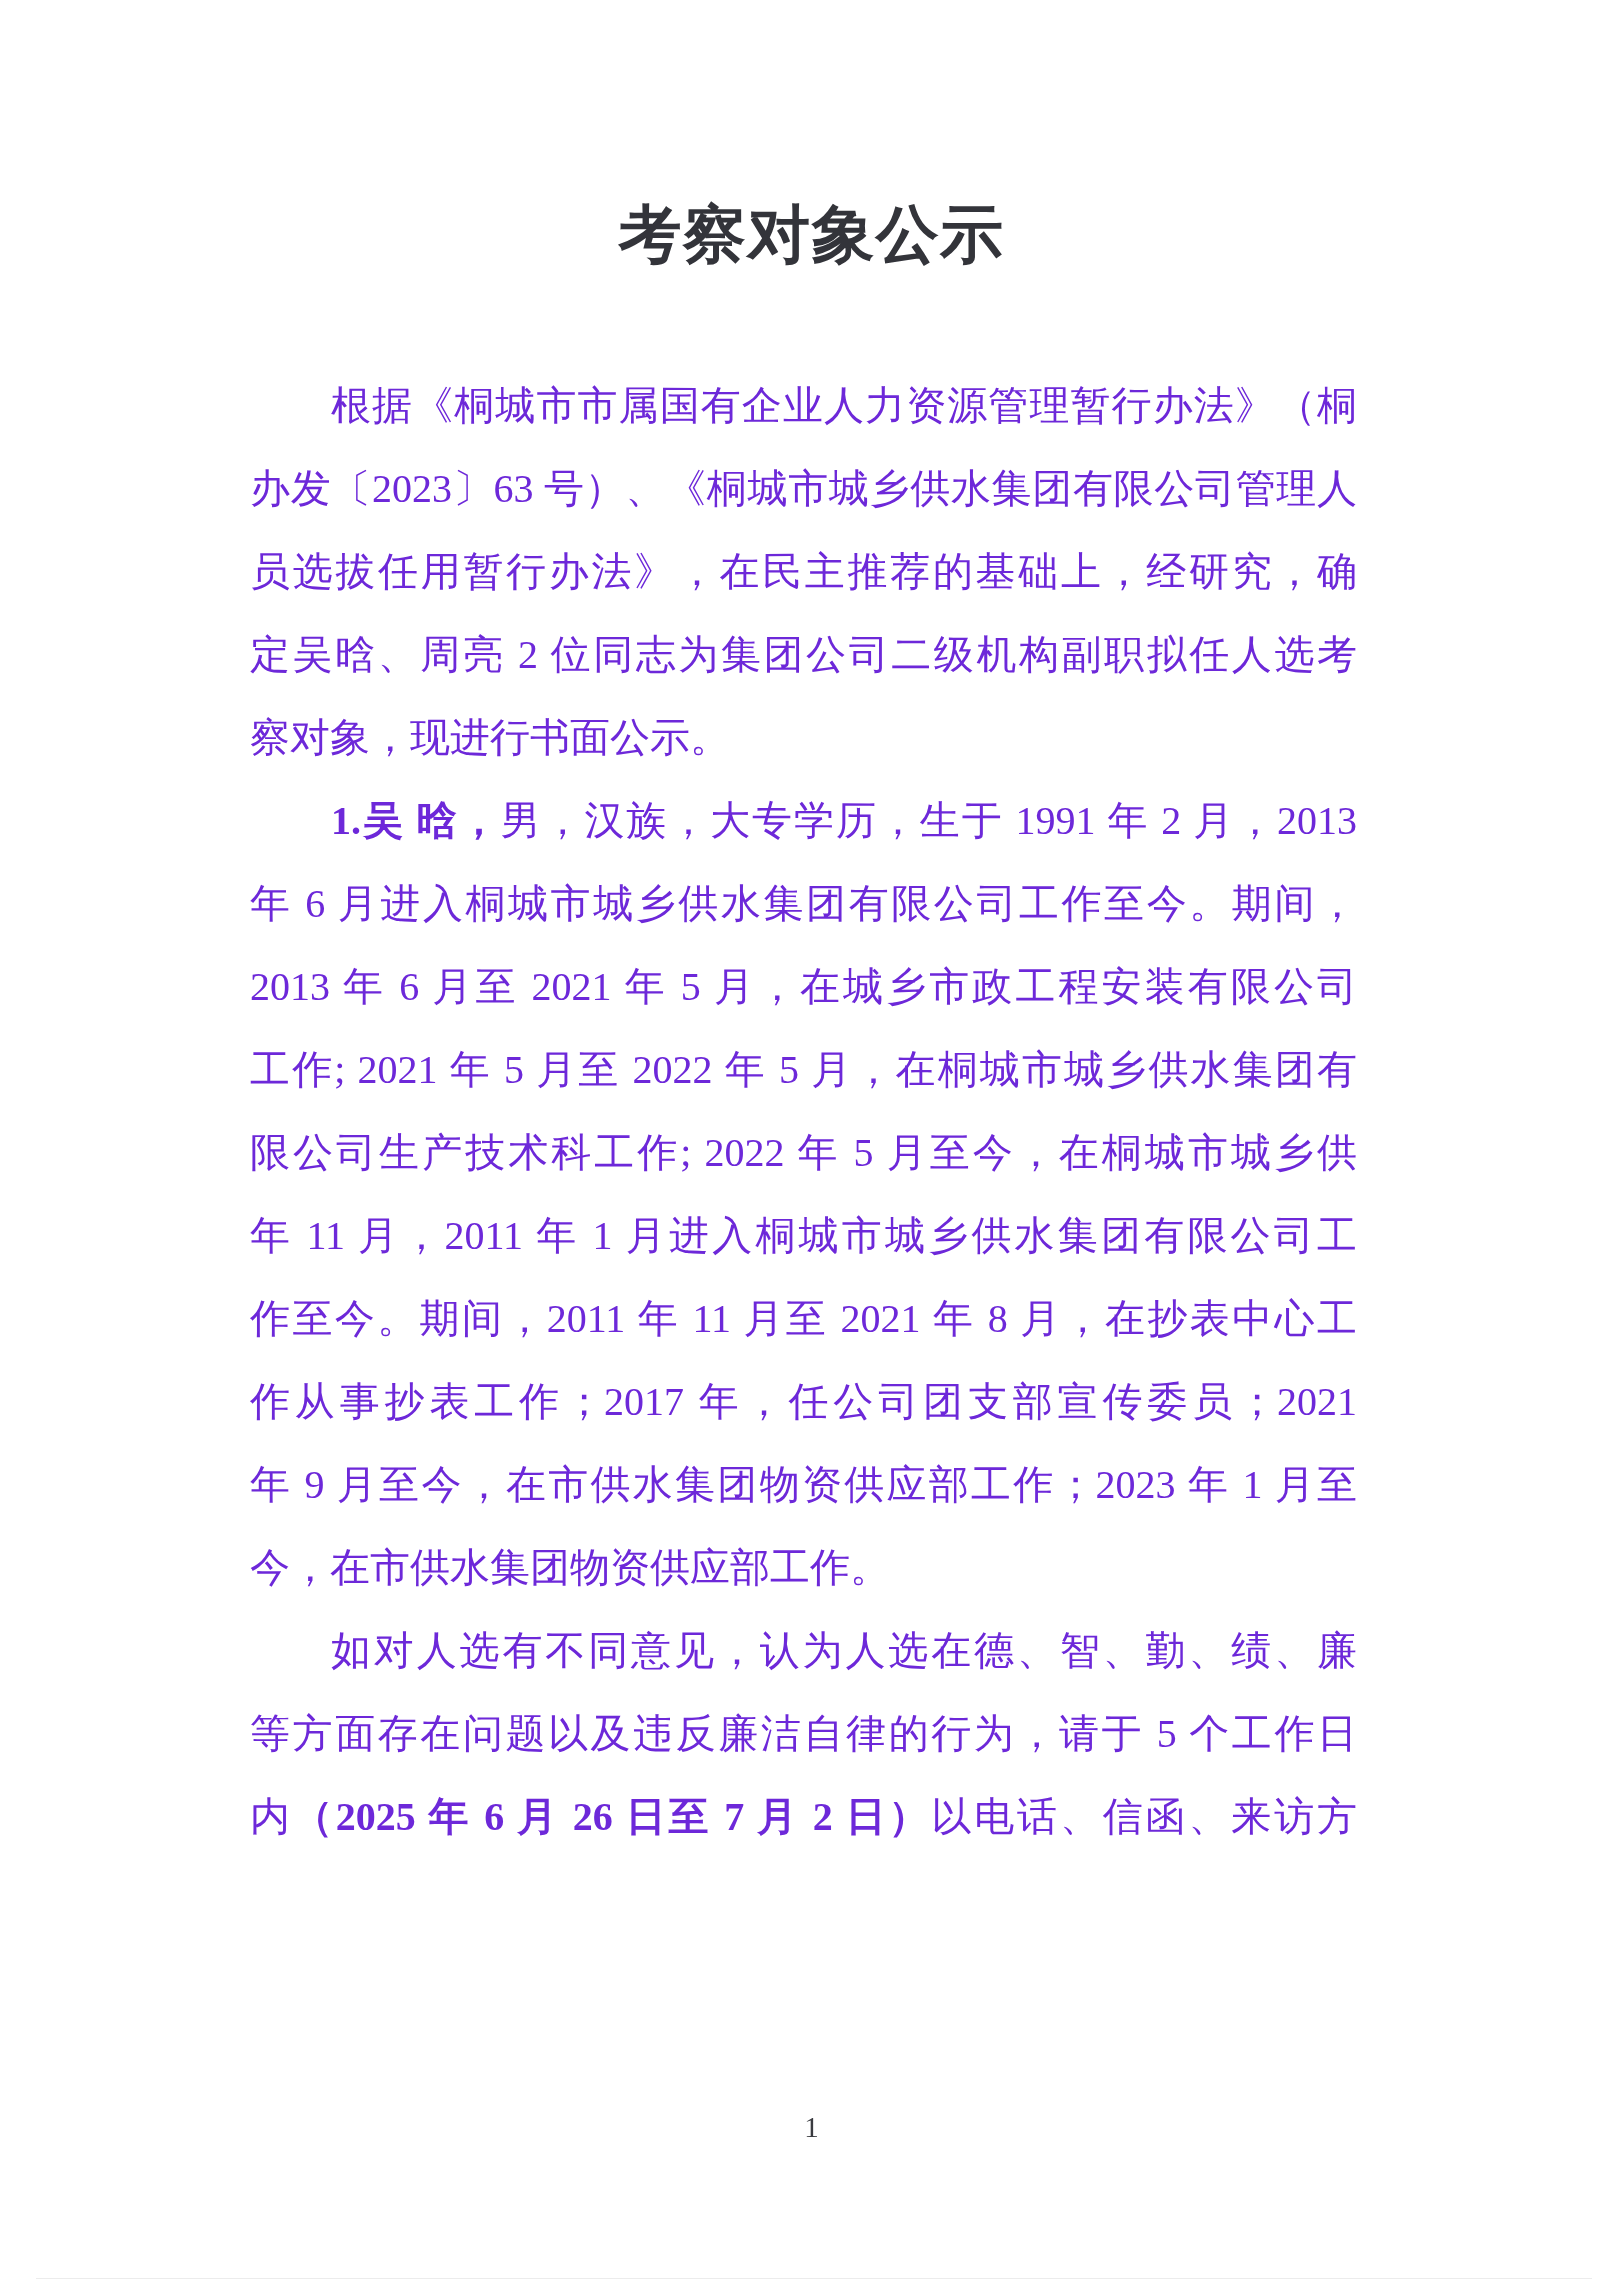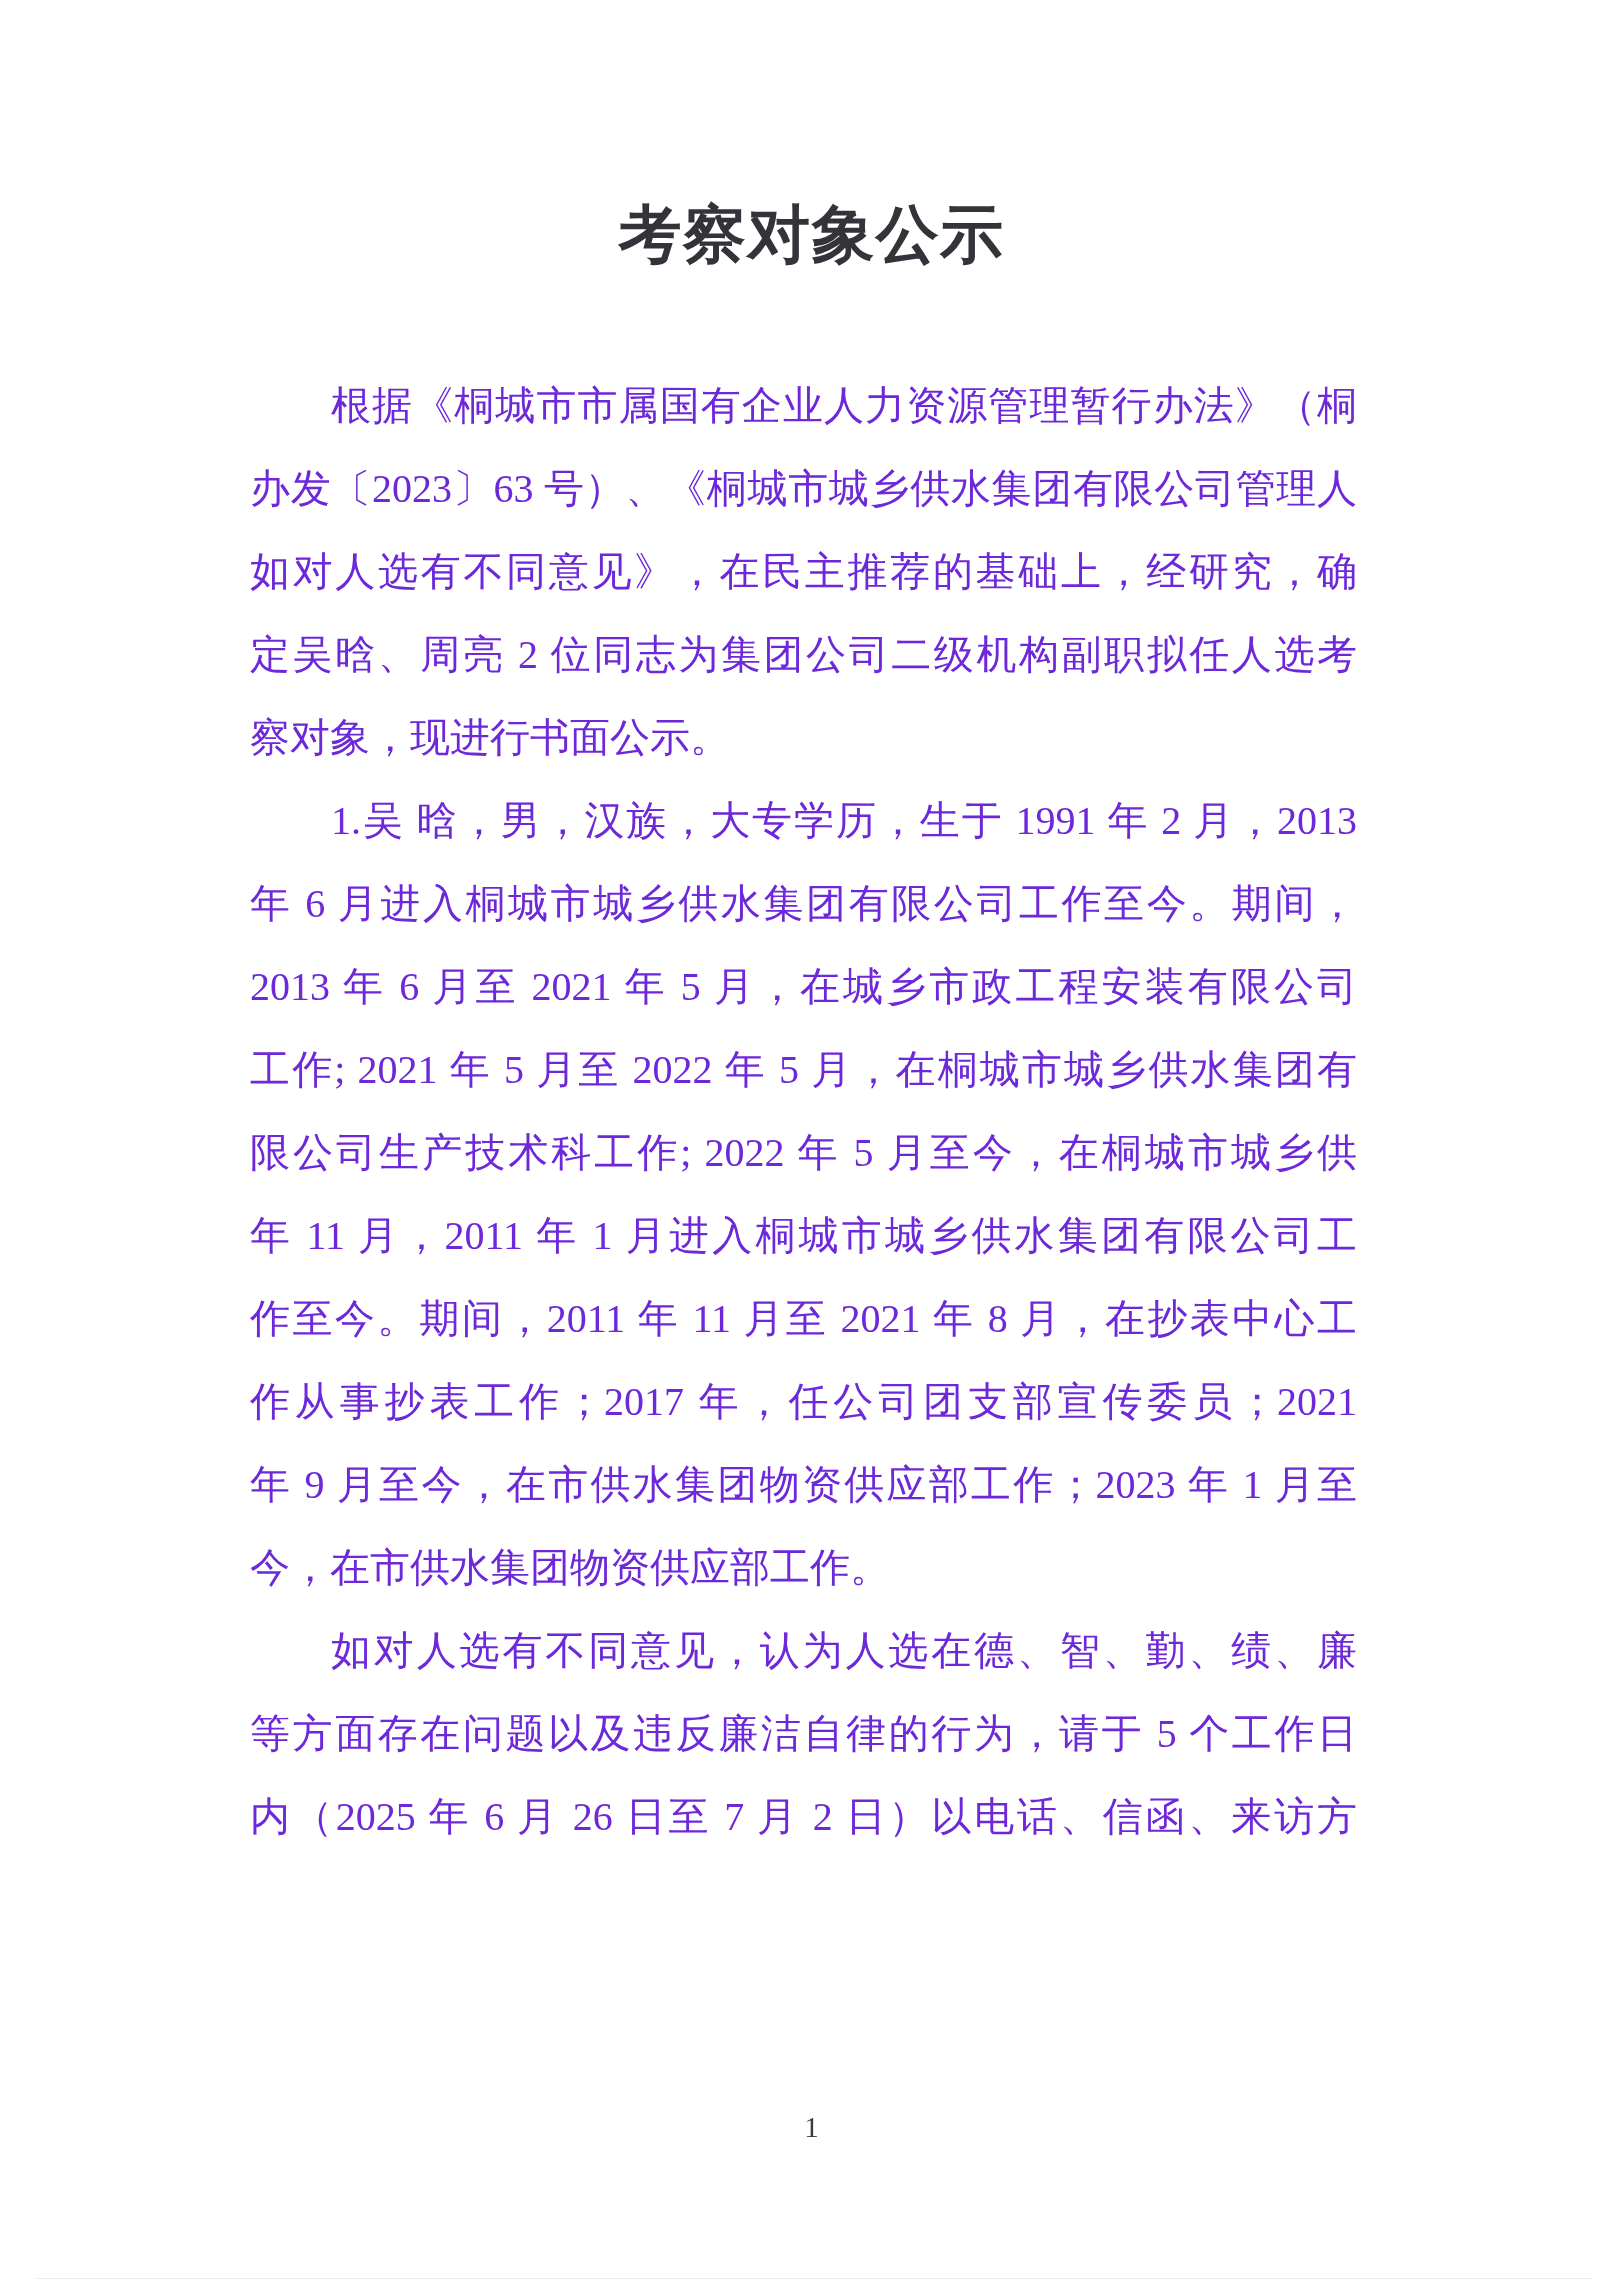--- a/index.html
+++ b/index.html
@@ -42,21 +42,21 @@
     overflow: hidden;
   }
   .line.justify {
     text-align: justify;
     text-align-last: justify;
   }
   .line.indent {
     text-indent: 81px;
   }
   .bold {
-    font-weight: 400;
+    font-weight: 700;
   }
   .page-number {
     position: absolute;
     top: 2111px;
     left: 0;
     width: 100%;
     text-align: center;
     font-size: 29px;
     color: #3a3b40;
   }
@@ -71,21 +71,21 @@
 </style>
 </head>
 <body>
 
 <div class="page">
   <div class="doc-title">考察对象公示</div>
 
   <div class="doc-body">
       <div class="line justify indent"><span>根据《桐城市市属国有企业人力资源管理暂行办法》（桐</span></div>
       <div class="line justify"><span>办发〔2023〕63 号）、《桐城市城乡供水集团有限公司管理人</span></div>
-      <div class="line justify"><span>如对人选有不同意见》，在民主推荐的基础上，经研究，确</span></div>
+      <div class="line justify"><span>员选拔任用暂行办法》，在民主推荐的基础上，经研究，确</span></div>
       <div class="line justify"><span>定吴晗、周亮 2 位同志为集团公司二级机构副职拟任人选考</span></div>
       <div class="line"><span>察对象，现进行书面公示。</span></div>
       <div class="line justify indent"><span class="bold">1.吴 晗，</span><span>男，汉族，大专学历，生于 1991 年 2 月，2013</span></div>
       <div class="line justify"><span>年 6 月进入桐城市城乡供水集团有限公司工作至今。期间，</span></div>
       <div class="line justify"><span>2013 年 6 月至 2021 年 5 月，在城乡市政工程安装有限公司</span></div>
       <div class="line justify"><span>工作; 2021 年 5 月至 2022 年 5 月，在桐城市城乡供水集团有</span></div>
       <div class="line justify"><span>限公司生产技术科工作; 2022 年 5 月至今，在桐城市城乡供</span></div>
       <div class="line justify"><span>年 11 月，2011 年 1 月进入桐城市城乡供水集团有限公司工</span></div>
       <div class="line justify"><span>作至今。期间，2011 年 11 月至 2021 年 8 月，在抄表中心工</span></div>
       <div class="line justify"><span>作从事抄表工作；2017 年，任公司团支部宣传委员；2021</span></div>

